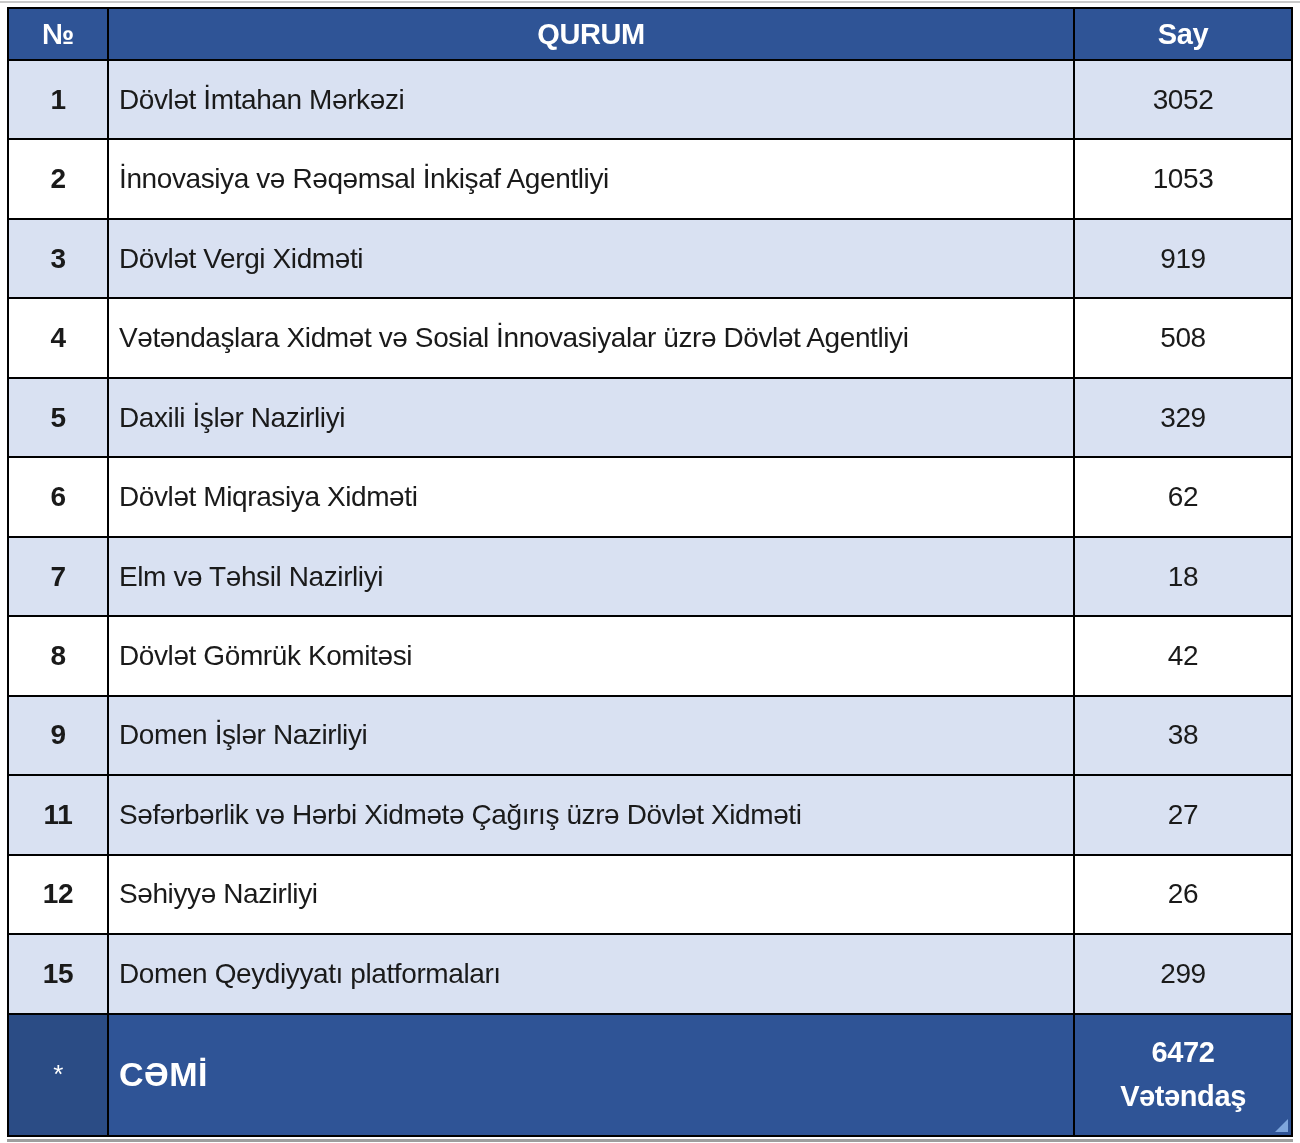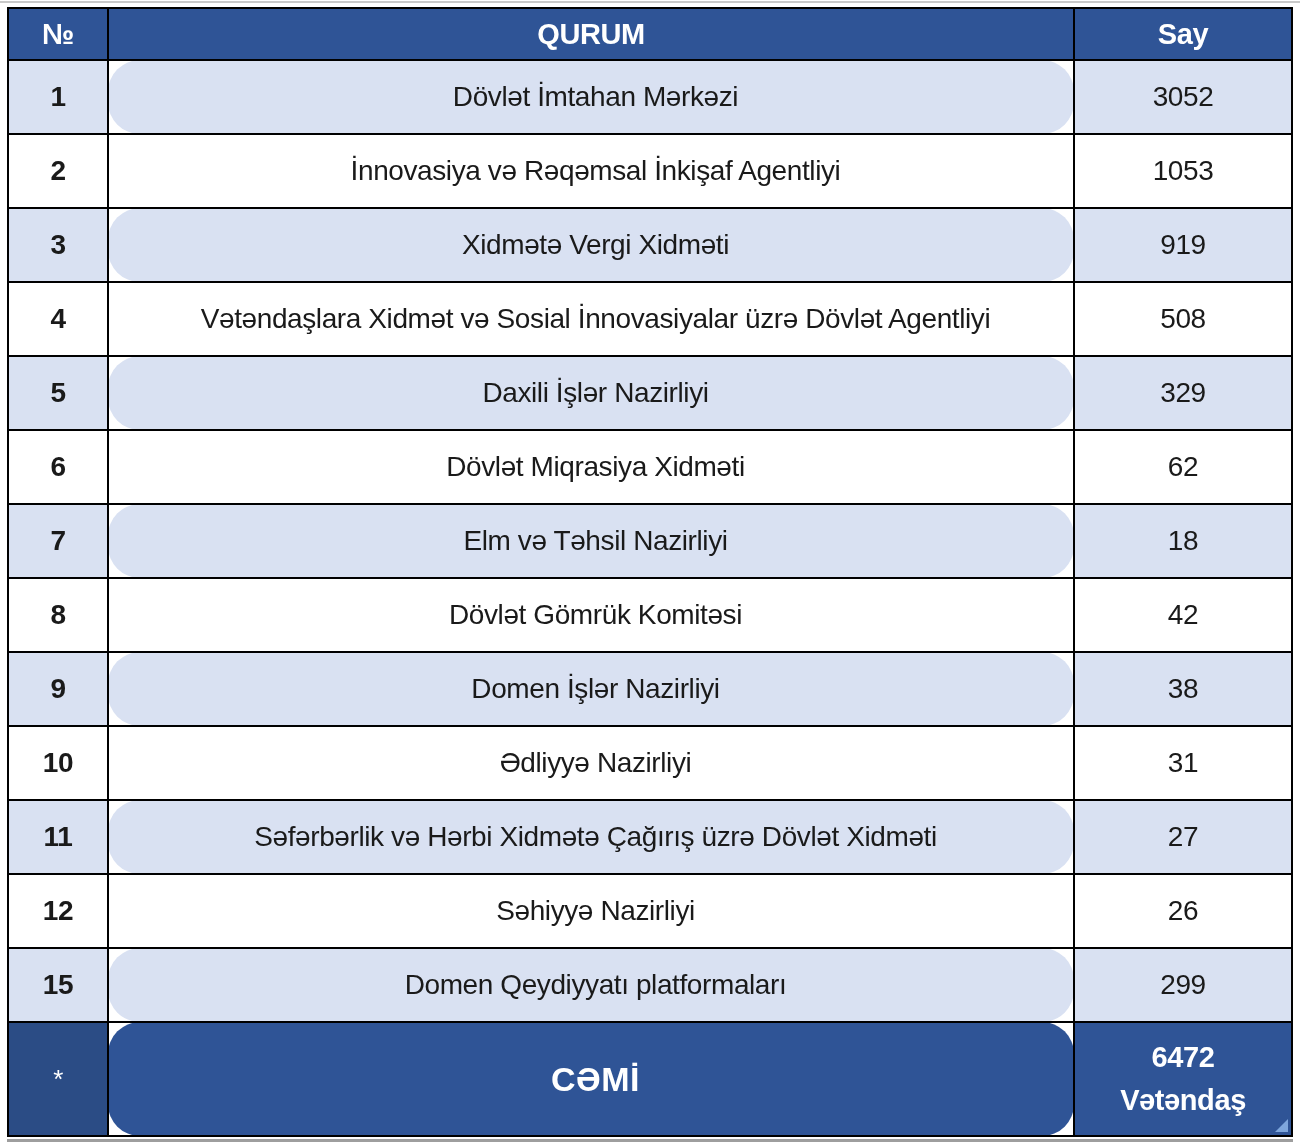--- a/index.html
+++ b/index.html
@@ -41,21 +41,21 @@
     background: #2F5496;
     color: #ffffff;
     font-size: 29px;
     font-weight: bold;
     text-align: center;
   }
   tbody tr { height: 65px; }
   tbody td { font-size: 28px; background: #ffffff; }
   tbody tr.alt td { background: #D9E1F2; }
   td.num { text-align: center; font-weight: bold; }
-  td.qurum { text-align: center; padding-left: 10px; border-radius: 32px; }
+  td.qurum { text-align: left; padding-left: 10px; }
   td.say { text-align: center; }
   tr.total { height: 100px; }
   tr.total td {
     background: #2F5496;
     color: #ffffff;
     font-weight: bold;
     font-size: 34px;
   }
   tr.total td.num { background: #2B4C85; font-weight: normal; font-size: 26px; }
   tr.total td.qurum { letter-spacing: 0.5px; }
@@ -93,21 +93,21 @@
         <td class="qurum">Dövlət İmtahan Mərkəzi</td>
         <td class="say">3052</td>
       </tr>
       <tr>
         <td class="num">2</td>
         <td class="qurum">İnnovasiya və Rəqəmsal İnkişaf Agentliyi</td>
         <td class="say">1053</td>
       </tr>
       <tr class="alt">
         <td class="num">3</td>
-        <td class="qurum">Xidmətə Vergi Xidməti</td>
+        <td class="qurum">Dövlət Vergi Xidməti</td>
         <td class="say">919</td>
       </tr>
       <tr>
         <td class="num">4</td>
         <td class="qurum">Vətəndaşlara Xidmət və Sosial İnnovasiyalar üzrə Dövlət Agentliyi</td>
         <td class="say">508</td>
       </tr>
       <tr class="alt">
         <td class="num">5</td>
         <td class="qurum">Daxili İşlər Nazirliyi</td>
@@ -126,25 +126,20 @@
       <tr>
         <td class="num">8</td>
         <td class="qurum">Dövlət Gömrük Komitəsi</td>
         <td class="say">42</td>
       </tr>
       <tr class="alt">
         <td class="num">9</td>
         <td class="qurum">Domen İşlər Nazirliyi</td>
         <td class="say">38</td>
       </tr>
-      <tr>
-        <td class="num">10</td>
-        <td class="qurum">Ədliyyə Nazirliyi</td>
-        <td class="say">31</td>
-      </tr>
       <tr class="alt">
         <td class="num">11</td>
         <td class="qurum">Səfərbərlik və Hərbi Xidmətə Çağırış üzrə Dövlət Xidməti</td>
         <td class="say">27</td>
       </tr>
       <tr>
         <td class="num">12</td>
         <td class="qurum">Səhiyyə Nazirliyi</td>
         <td class="say">26</td>
       </tr>

